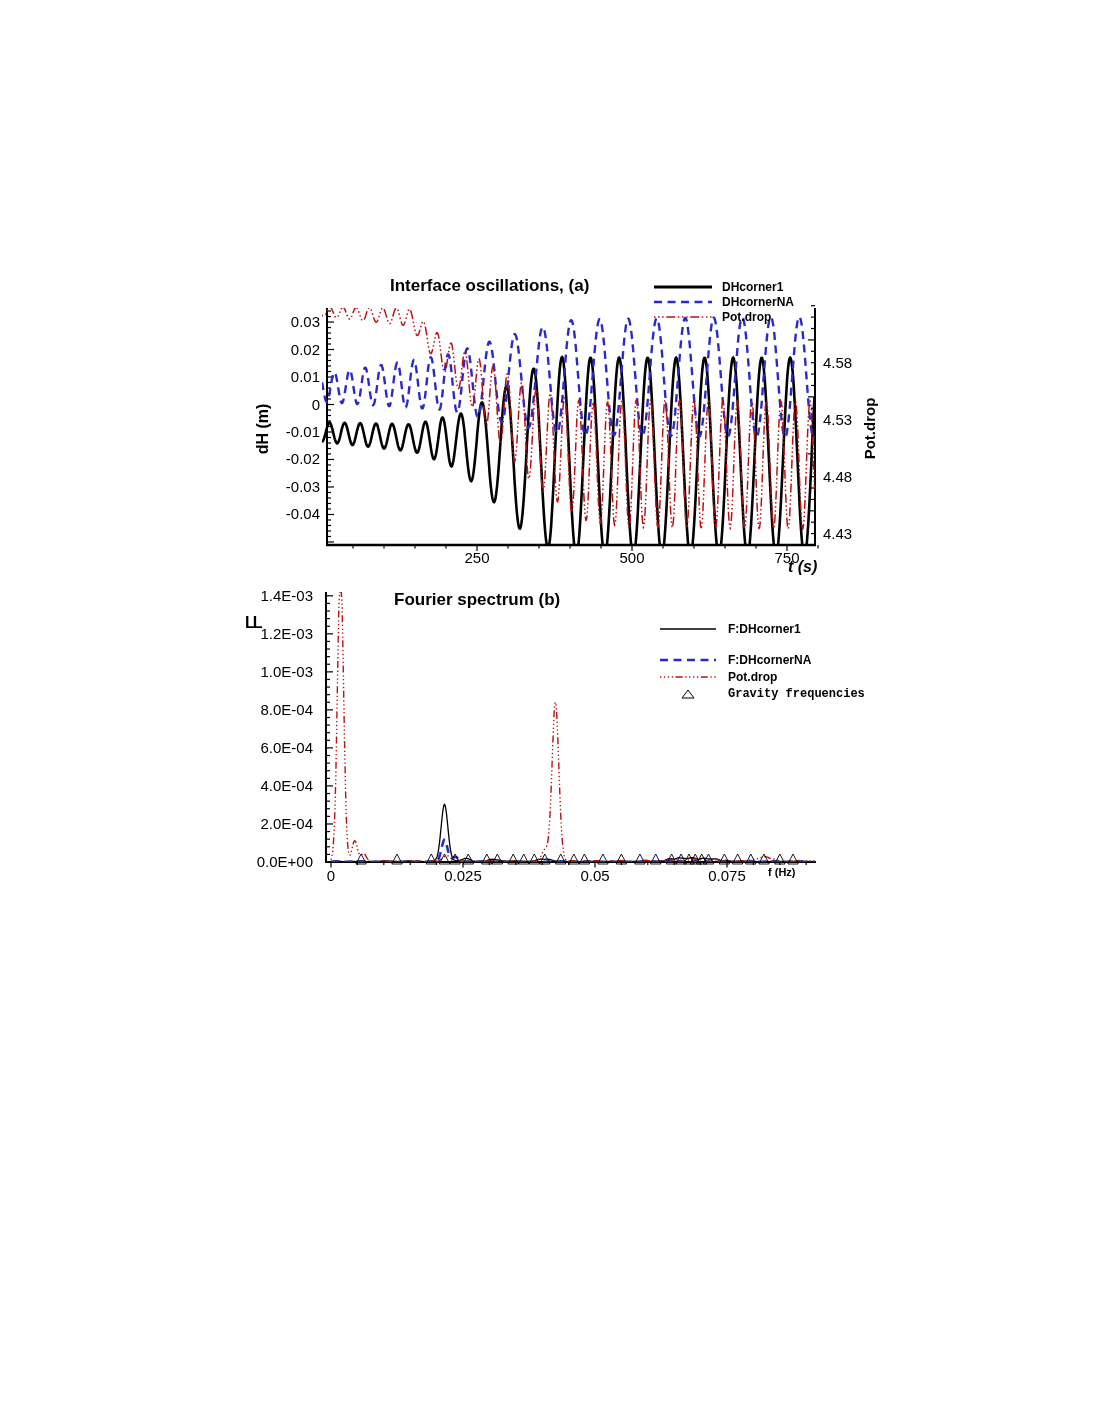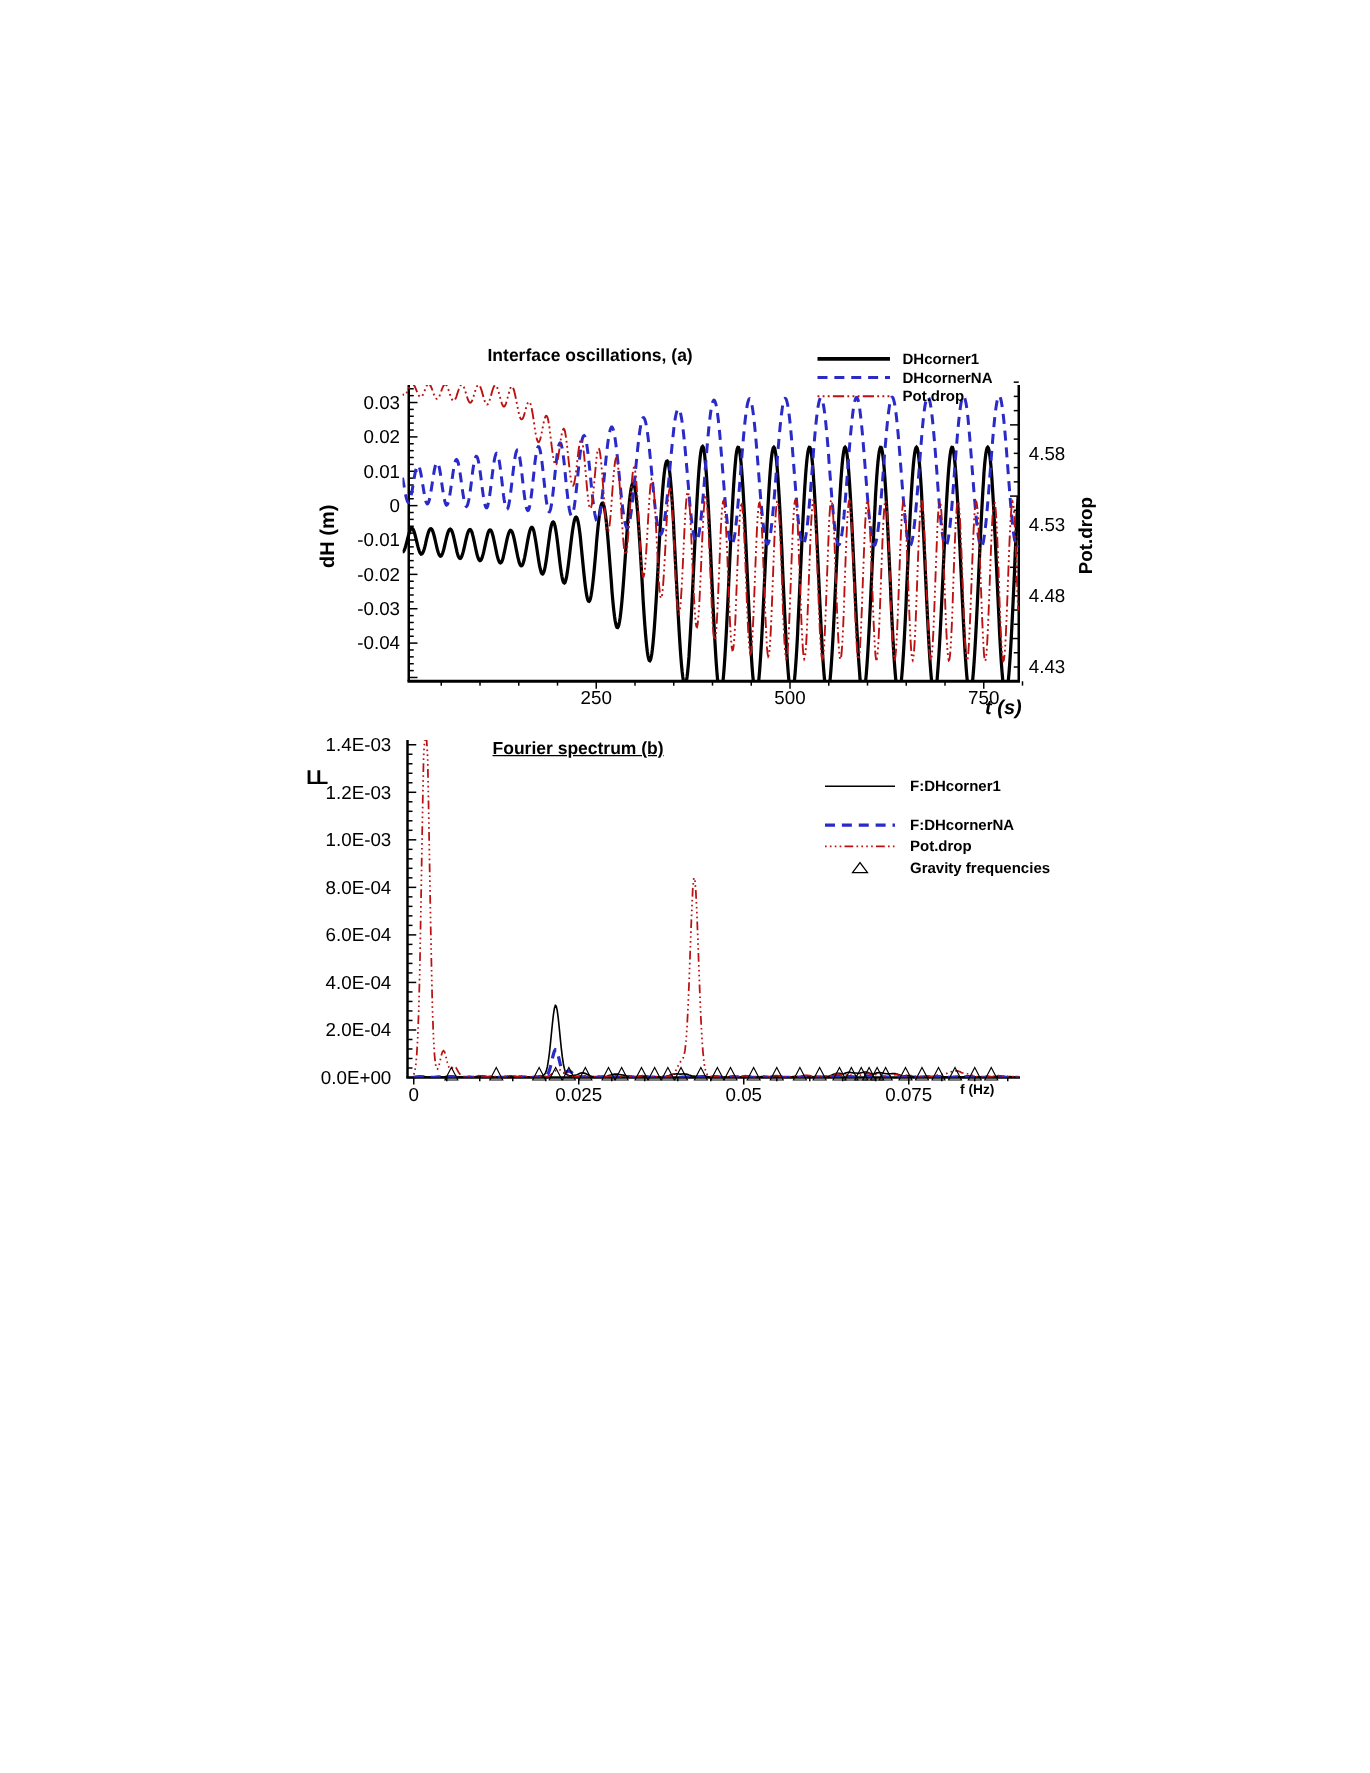--- a/index.html
+++ b/index.html
@@ -1,21 +1,21 @@
 <!DOCTYPE html>
 <html><head>
 <meta charset="utf-8">
 <style>
   html,body{margin:0;padding:0;background:#fff;}
   #page{position:relative;width:1096px;height:1418px;background:#fff;overflow:hidden;
         font-family:"Liberation Sans",sans-serif;color:#000;}
   #plot-svg{position:absolute;left:0;top:0;}
   svg text{font-family:"Liberation Sans",sans-serif;font-size:15px;fill:#000;}
   .overlay{position:absolute;white-space:nowrap;}
-  .chart-title{font-weight:bold;font-size:14px;}
+  .chart-title{font-weight:bold;font-size:17px;}
   .axis-title{font-weight:bold;font-size:16px;}
   .legend{position:absolute;}
   .legend-row{display:flex;align-items:center;height:15px;}
   .legend-row .sample{width:62px;height:12px;flex:0 0 62px;}
   .legend-row .lbl{font-weight:bold;font-size:12px;margin-left:8px;}
   .vlabel{transform:rotate(-90deg);transform-origin:center center;font-weight:bold;}
   #yb-overlap{font-weight:bold;font-size:16px;letter-spacing:-2px;}
 </style>
 </head>
 <body>
@@ -261,21 +261,21 @@
       <span class="lbl">DHcornerNA</span>
     </div>
     <div class="legend-row">
       <svg class="sample">
           <line x1="2" y1="6" x2="60" y2="6" stroke="#bb1111" stroke-width="1.5" stroke-dasharray="1.5 2.6 1.5 2.6 1.5 2.6 9 2.6"></line>
         </svg>
       <span class="lbl">Pot.drop</span>
     </div>
   </div>
 
-  <div class="overlay chart-title" style="left:394px;top:590px;text-decoration:underline;">Fourier spectrum (b)</div>
+  <div class="overlay chart-title" style="left:394px;top:590px;">Fourier spectrum (b)</div>
   <div id="yb-overlap" class="overlay" style="left:245px;top:589px;margin-top:25px;">LL</div>
   <div class="overlay axis-title" style="left:768px;top:866px;font-size:11px;">f (Hz)</div>
 
   <div class="legend" style="left:658px;top:620px;">
     <div class="legend-row" style="height:17px;">
       <svg class="sample">
           <line x1="2" y1="6" x2="58" y2="6" stroke="#000000" stroke-width="1.3"></line>
         </svg>
       <span class="lbl">F:DHcorner1</span>
     </div>
@@ -284,21 +284,21 @@
           <line x1="2" y1="6" x2="58" y2="6" stroke="#2a2ac8" stroke-width="2.6" stroke-dasharray="8 5.5"></line>
         </svg>
       <span class="lbl">F:DHcornerNA</span>
     </div>
     <div class="legend-row" style="height:17px;">
       <svg class="sample">
           <line x1="2" y1="6" x2="58" y2="6" stroke="#bb1111" stroke-width="1.4" stroke-dasharray="1.3 2.6 1.3 2.6 1.3 2.6 1.3 2.6 7 2.6"></line>
         </svg>
       <span class="lbl">Pot.drop</span>
     </div>
-    <div class="legend-row" style="height:17px;">
+    <div class="legend-row" style="height:17px;font-family:Liberation Mono, monospace;">
       <svg class="sample">
           <polygon points="24,10 36,10 30,2" fill="none" stroke="#000" stroke-width="1"></polygon>
         </svg>
       <span class="lbl">Gravity frequencies</span>
     </div>
   </div>
 
 </div>
 
 </body></html>

